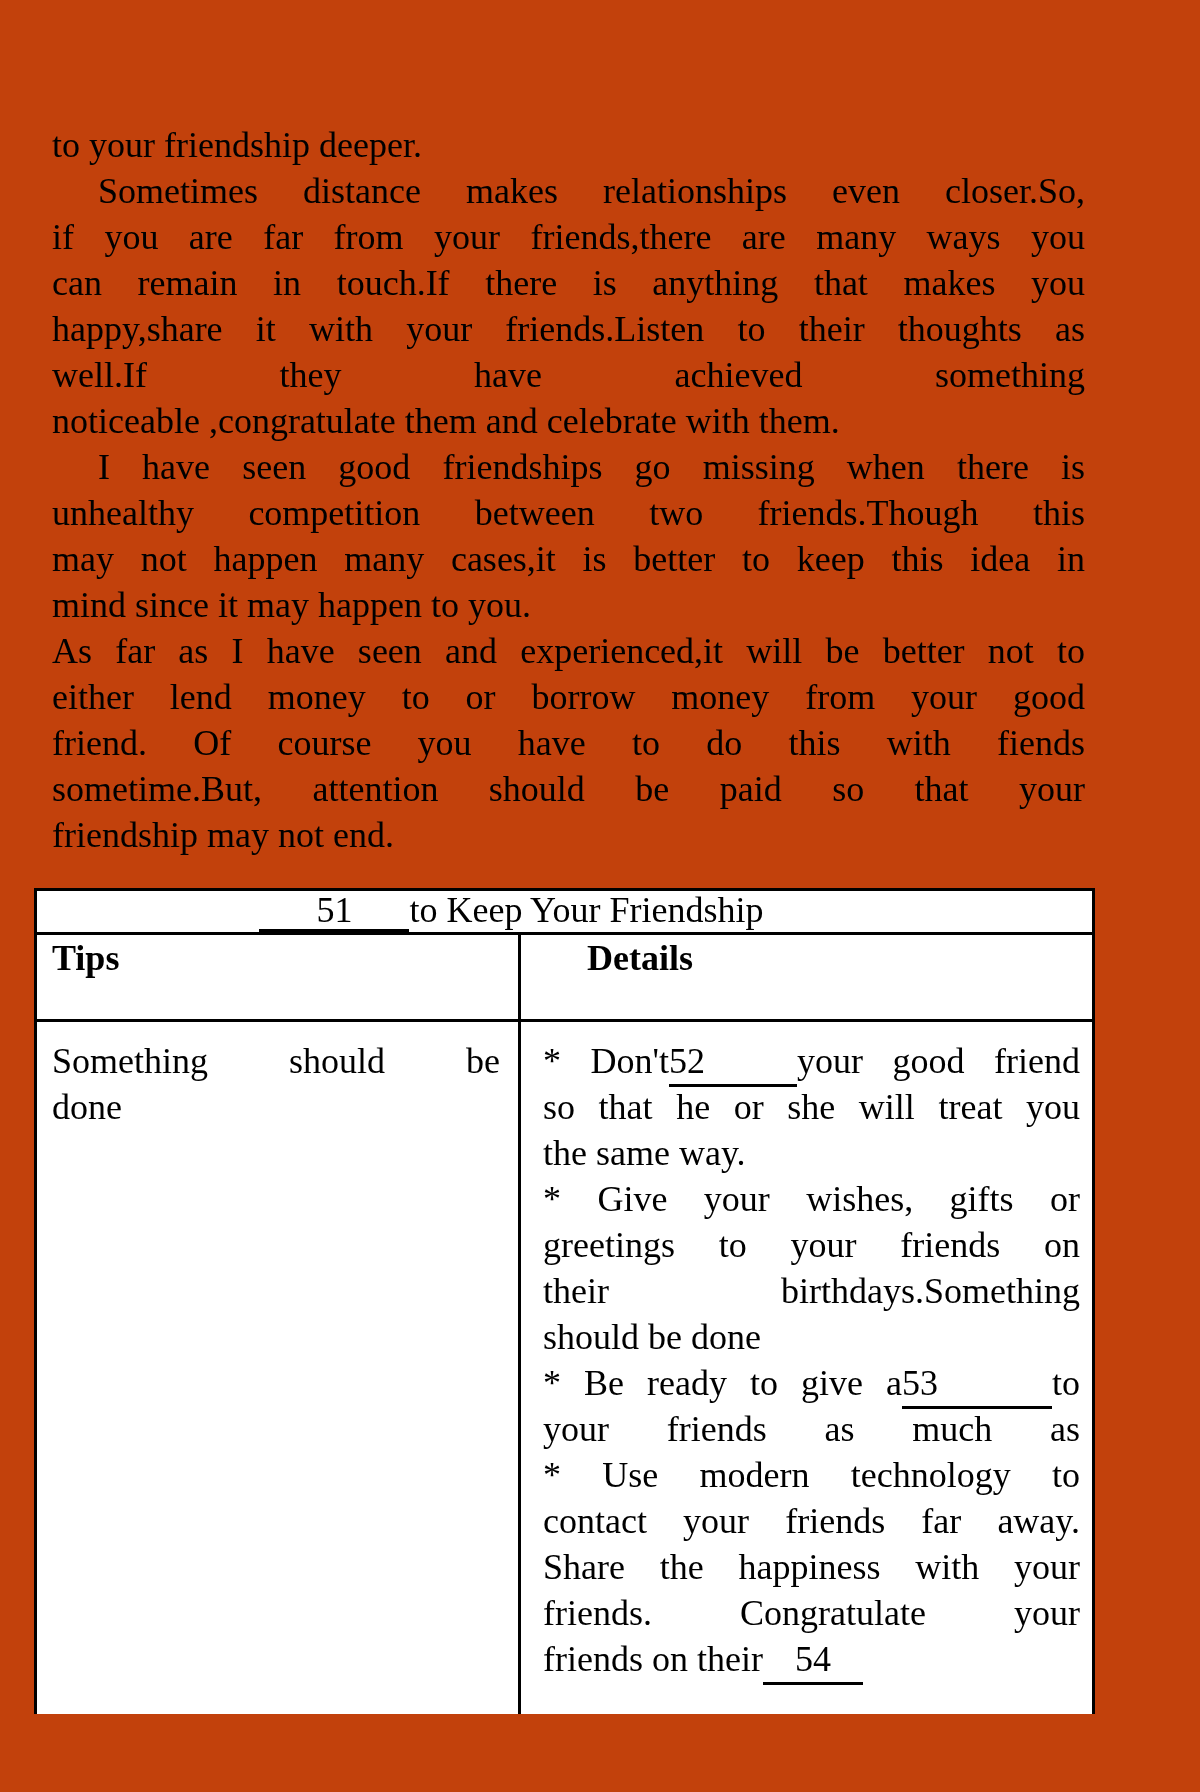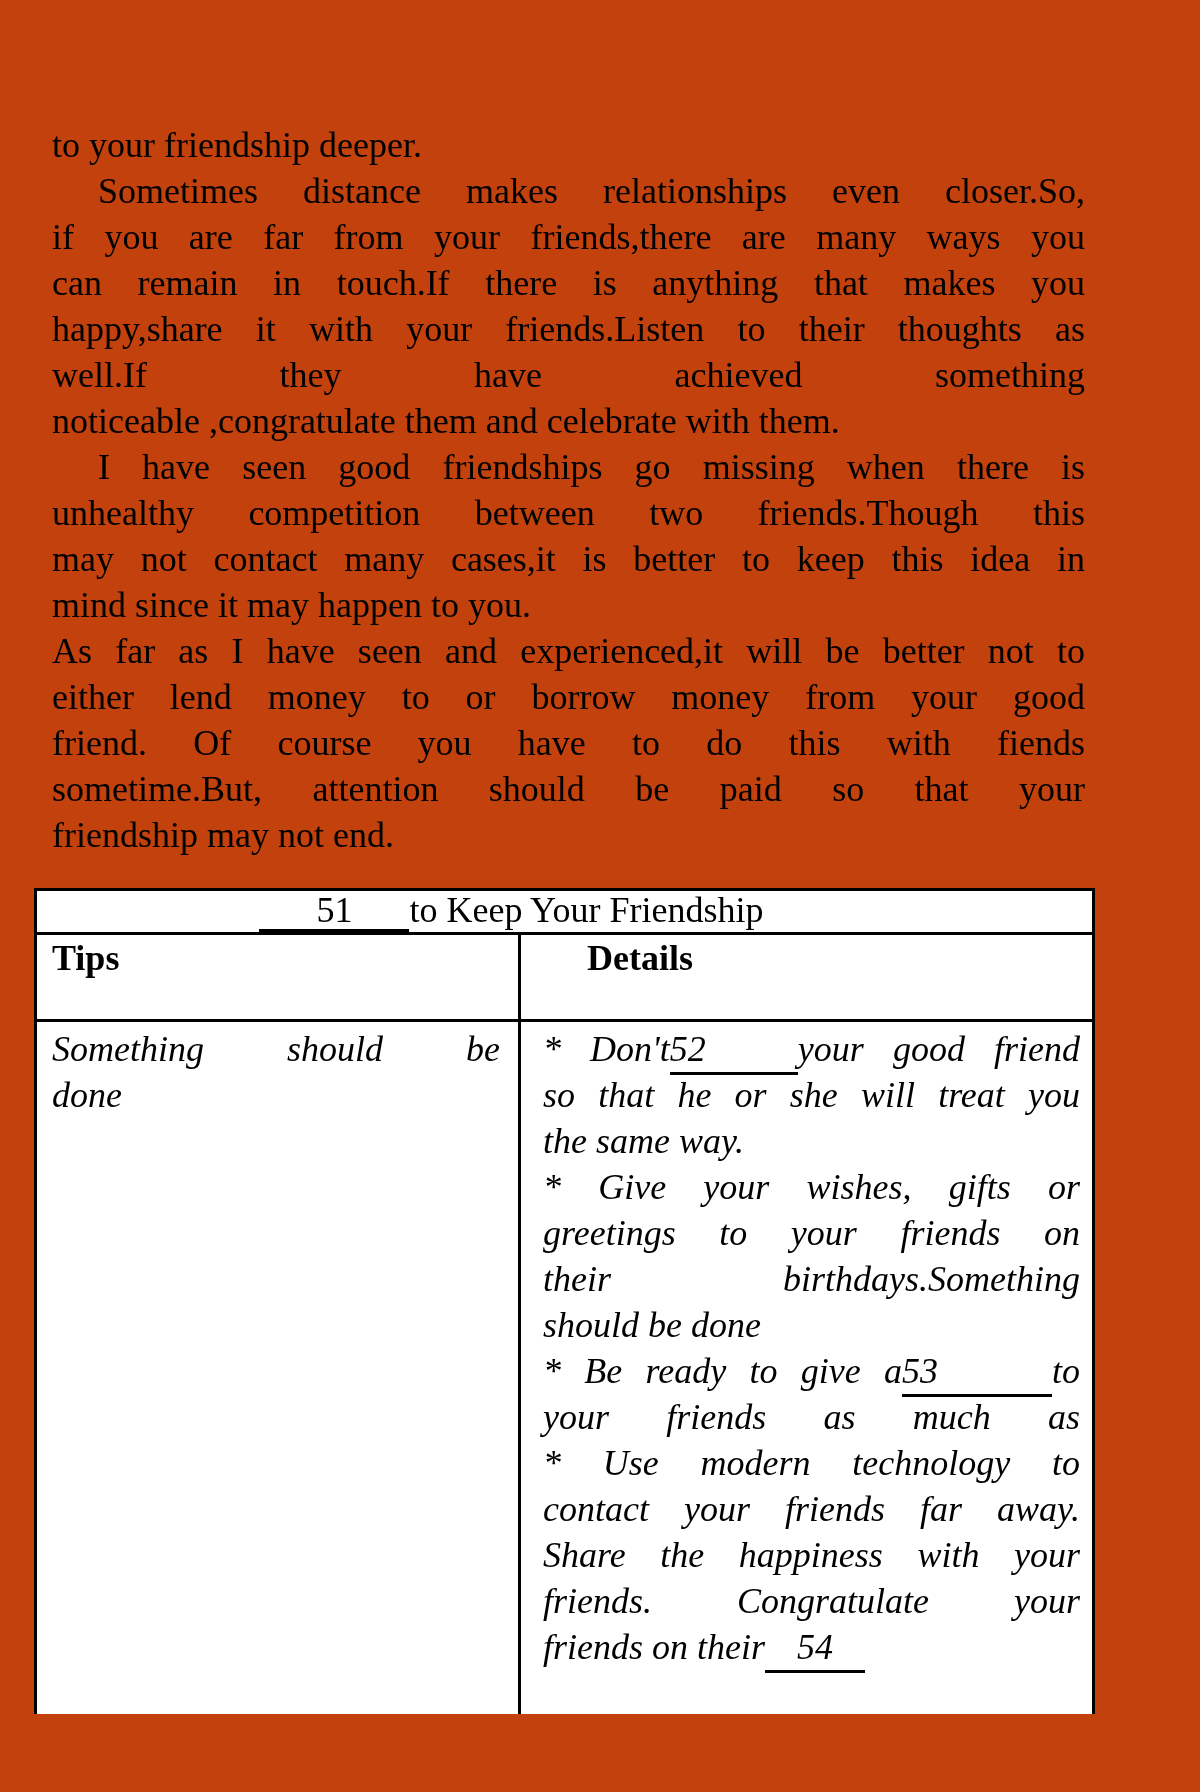--- a/index.html
+++ b/index.html
@@ -28,21 +28,21 @@
     height:41px;border-bottom:3px solid #000;text-align:center;padding-right:106px;
   }
   .t-title .ln{height:41px;line-height:38px;}
   .t-row{display:flex;}
   .t-head{height:84px;border-bottom:3px solid #000;gap:44px;}
   .t-body{height:692px;}
   .cell{box-sizing:border-box;}
   .c-tips{width:484px;border-right:3px solid #000;padding:2px 18px 0 15px;}
   .c-details{flex:1;padding:2px 12px 0 22px;}
   .t-head .cell{font-weight:bold;}
-  .t-body .cell{padding-top:4px;font-style:italic;}
+  .t-body .cell{padding-top:16px;}
 </style>
 </head>
 <body>
 
 <div class="page">
 
   <div class="text-block">
       <div class="paragraph">
         <div class="ln"><span>to your friendship deeper.</span></div>
       </div>
@@ -50,21 +50,21 @@
         <div class="ln just ind"><span>Sometimes distance makes relationships even closer.So,</span></div>
         <div class="ln just"><span>if you are far from your friends,there are many ways you</span></div>
         <div class="ln just"><span>can remain in touch.If there is anything that makes you</span></div>
         <div class="ln just"><span>happy,share it with your friends.Listen to their thoughts as</span></div>
         <div class="ln just"><span>well.If they have achieved something</span></div>
         <div class="ln"><span>noticeable ,congratulate them and celebrate with them.</span></div>
       </div>
       <div class="paragraph">
         <div class="ln just ind"><span>I have seen good friendships go missing when there is</span></div>
         <div class="ln just"><span>unhealthy competition between two friends.Though this</span></div>
-        <div class="ln just"><span>may not contact many cases,it is better to keep this idea in</span></div>
+        <div class="ln just"><span>may not happen many cases,it is better to keep this idea in</span></div>
         <div class="ln"><span>mind since it may happen to you.</span></div>
       </div>
       <div class="paragraph">
         <div class="ln just"><span>As far as I have seen and experienced,it will be better not to</span></div>
         <div class="ln just"><span>either lend money to or borrow money from your good</span></div>
         <div class="ln just"><span>friend. Of course you have to do this with fiends</span></div>
         <div class="ln just"><span>sometime.But, attention should be paid so that your</span></div>
         <div class="ln"><span>friendship may not end.</span></div>
       </div>
     </div>

